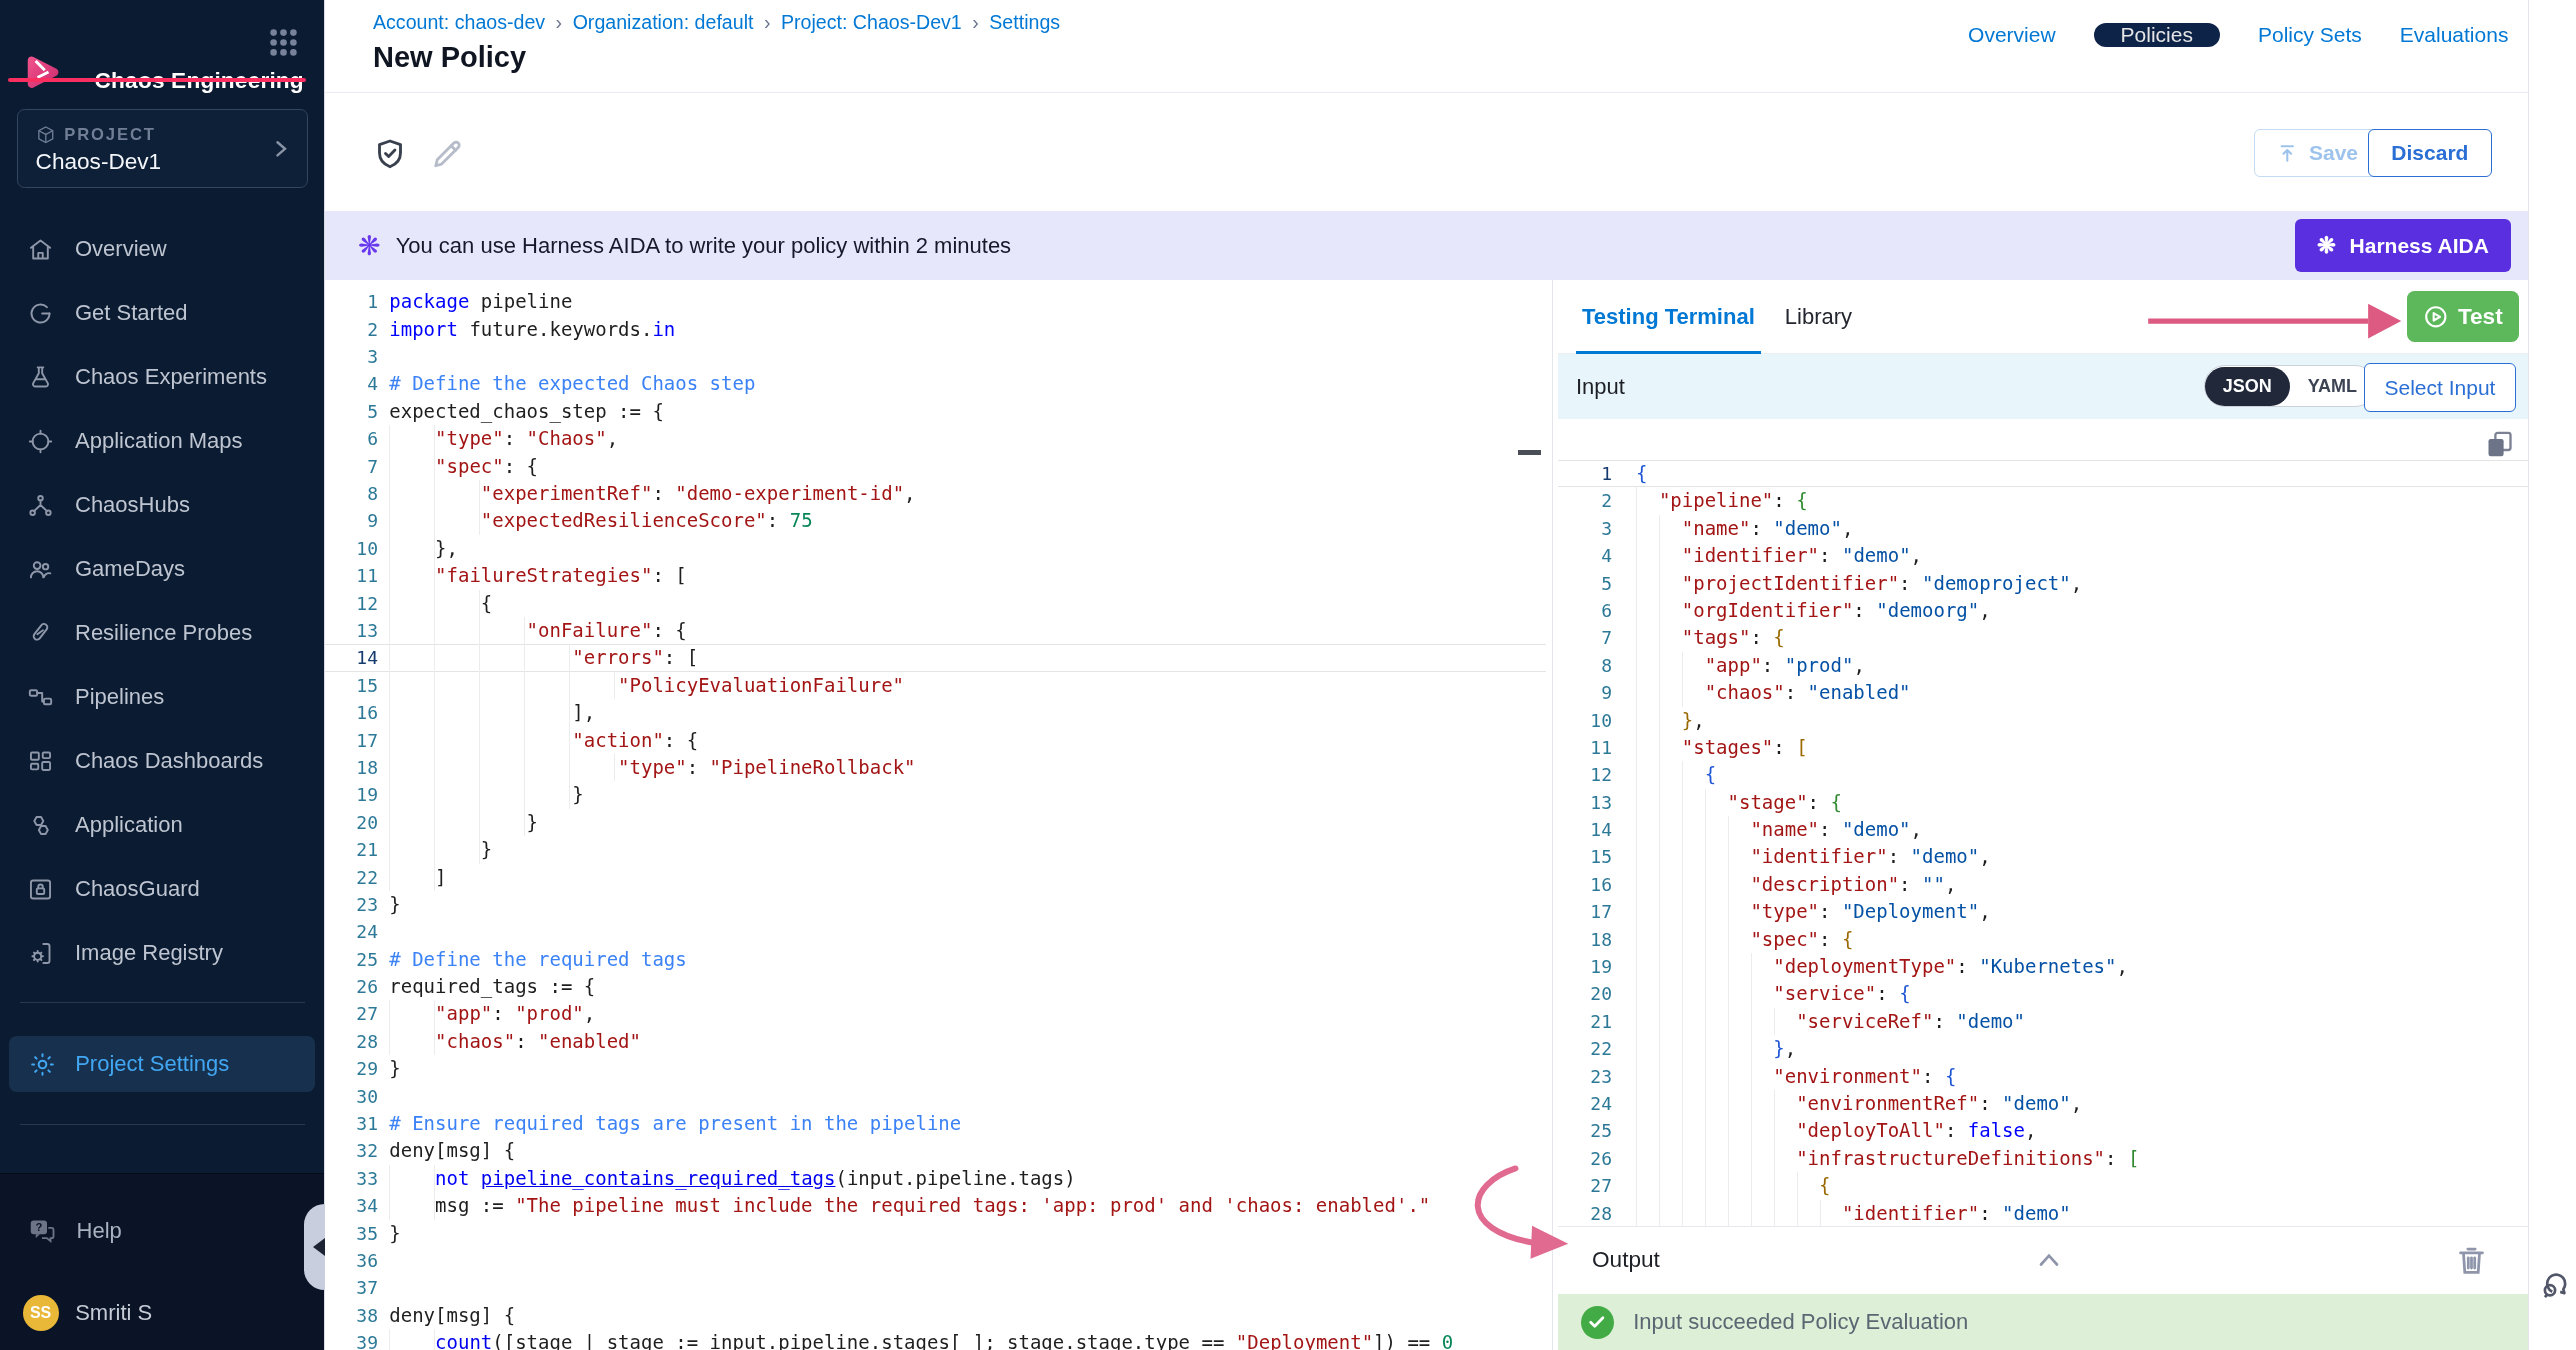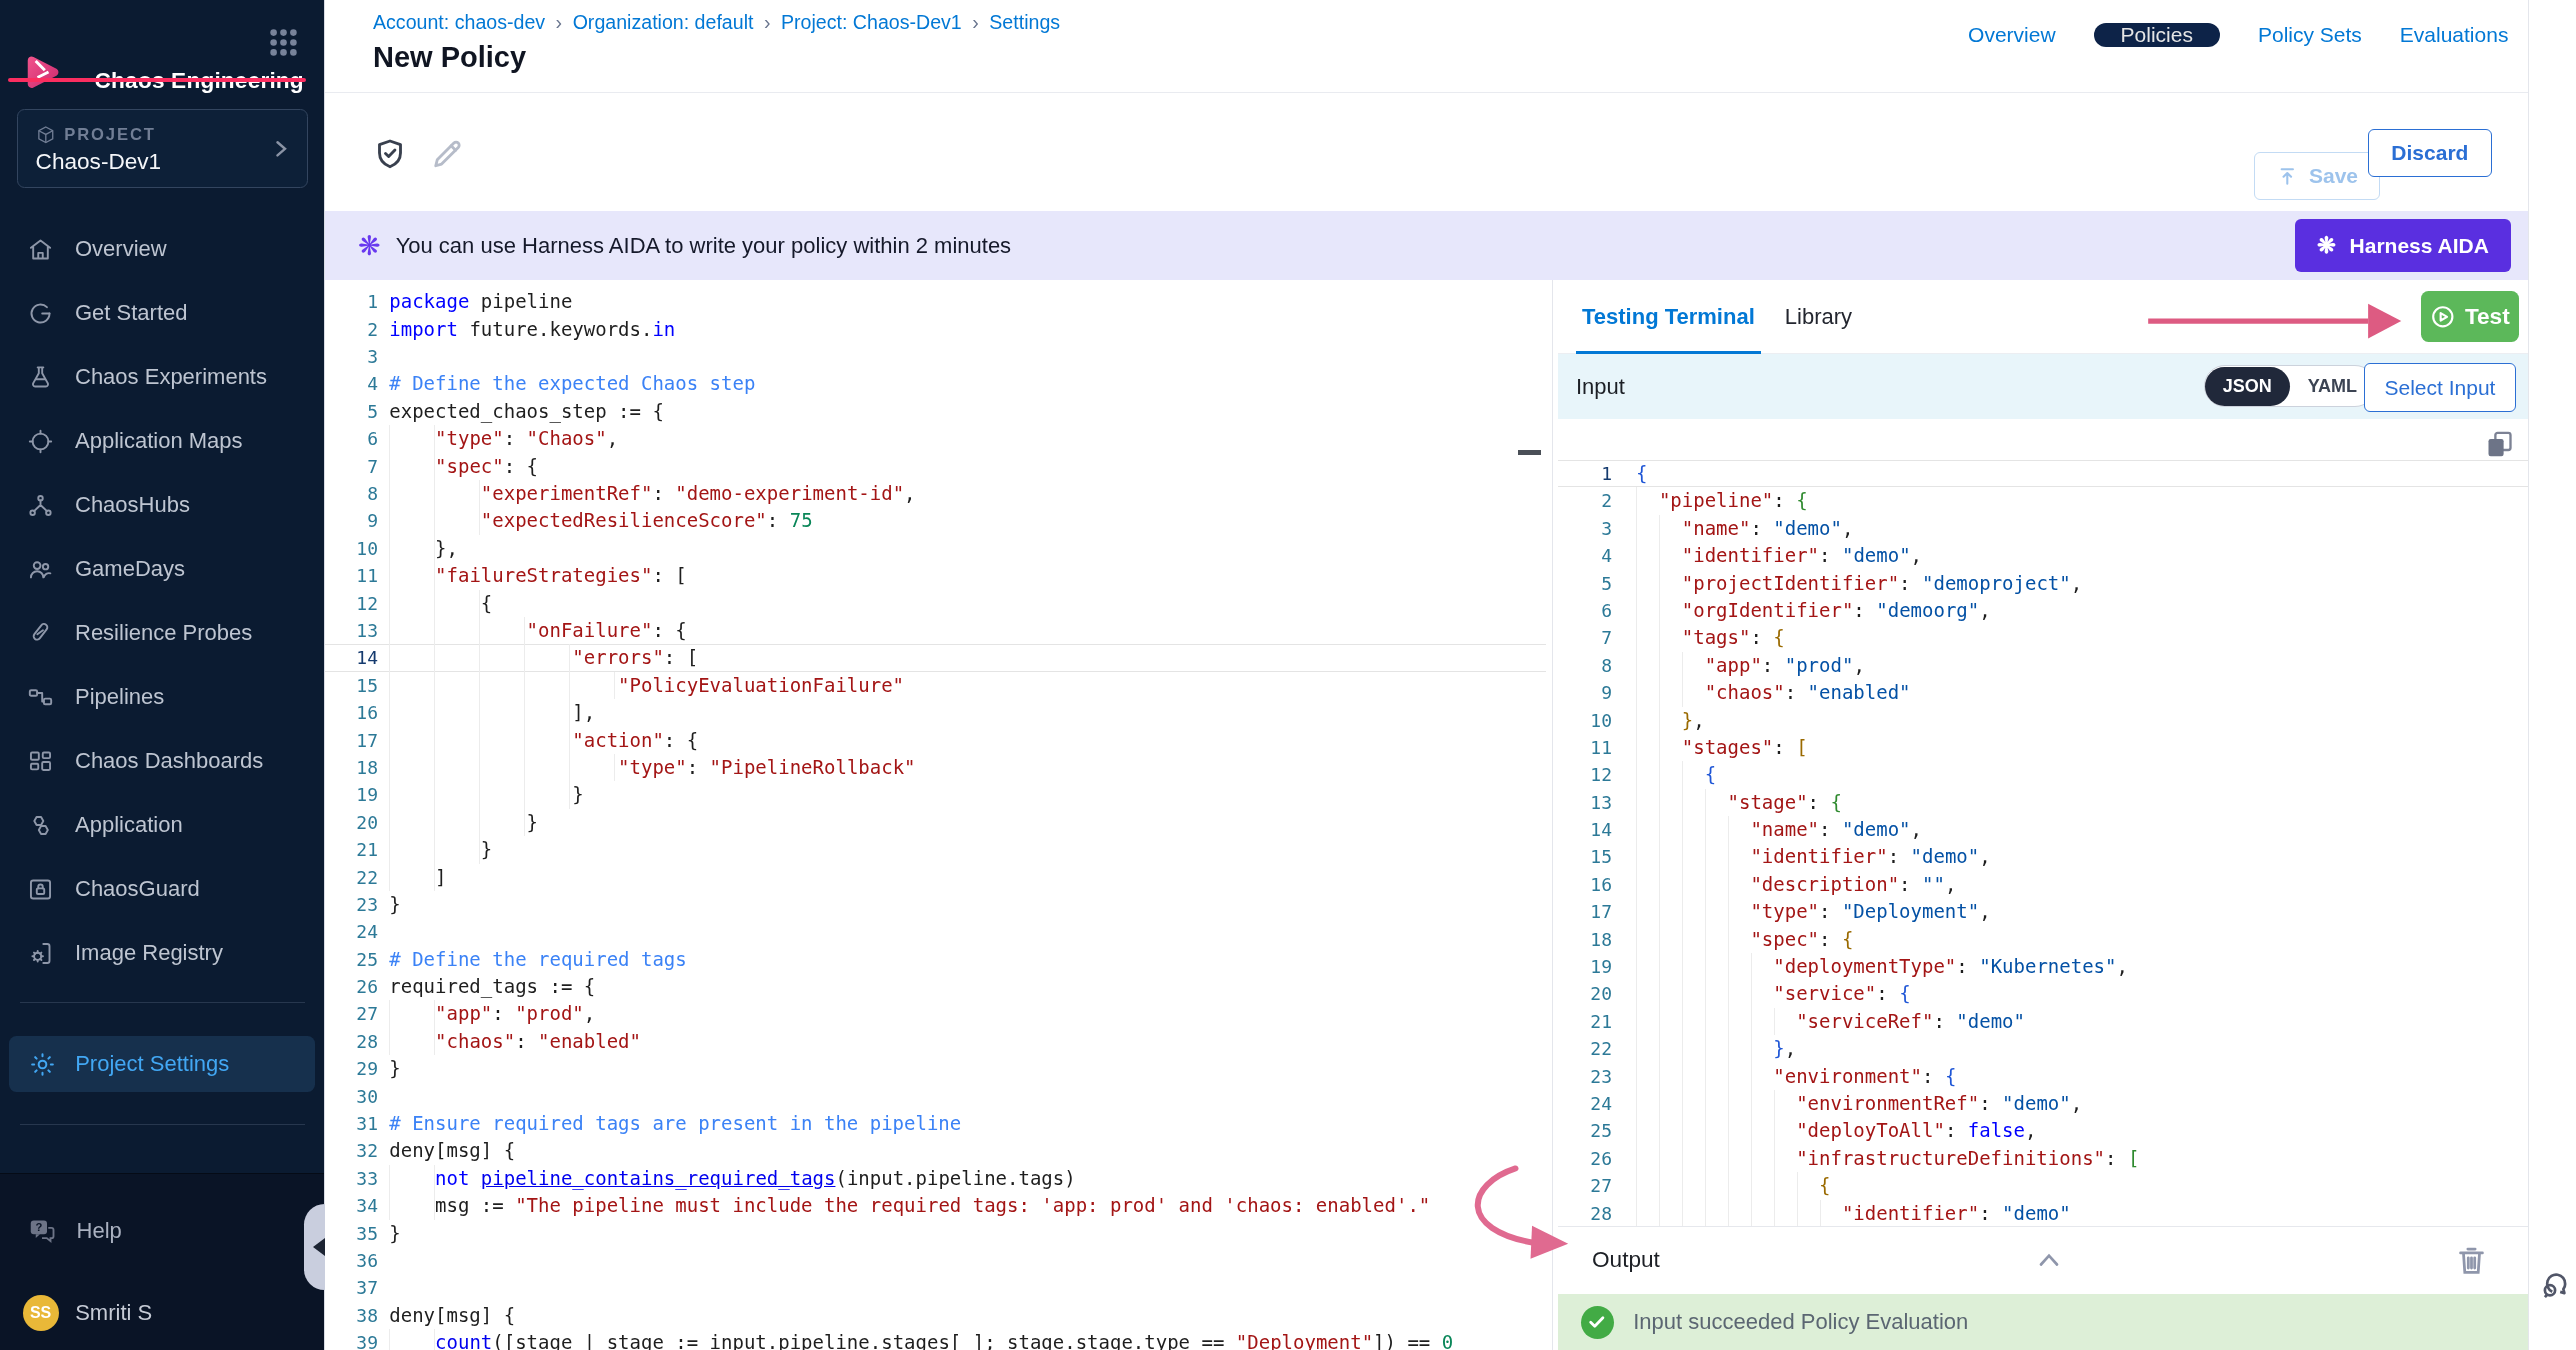--- a/index.html
+++ b/index.html
@@ -34,21 +34,21 @@
   .breadcrumb{position:absolute;left:48px;top:10.5px;display:flex;gap:10.5px;font-size:19.6px;color:#0278d5;}
   .breadcrumb .sep{color:#69758e;}
   .crumb{cursor:pointer}
   .page-title{position:absolute;left:48px;top:41px;font-size:29px;font-weight:700;color:#101522;}
   .top-nav{position:absolute;right:19.6px;top:22.6px;display:flex;align-items:center;gap:38px;font-size:21px;color:#0278d5;}
   .top-nav .pill{background:#0d2348;color:#e5e5e5;border-radius:752px;padding:0 27px;font-weight:500;}
   
   .toolbar{position:absolute;left:325px;top:93px;width:2203px;height:118px;background:#fff;}
   .tool-icon{position:absolute;top:42px;cursor:pointer;}
   .btn{display:flex;align-items:center;justify-content:center;gap:10.5px;border-radius:6px;font-weight:700;background:#fff;box-sizing:border-box;cursor:pointer;}
-  .btn-save{position:absolute;right:148px;top:36px;height:48px;padding:0 21px;border:1.5px solid #c3dbf4;color:#9dc3ec;font-size:21px;margin-top:23px;}
+  .btn-save{position:absolute;right:148px;top:36px;height:48px;padding:0 21px;border:1.5px solid #c3dbf4;color:#9dc3ec;font-size:21px;}
   .btn-discard{position:absolute;right:36px;top:36px;height:48px;padding:0 22.6px;border:1.5px solid #2b6fd4;color:#2b6fd4;font-size:21px;}
   
   .banner{position:absolute;left:325px;top:211px;width:2203px;height:69px;background:#e7e7fb;display:flex;align-items:center;}
   .banner-icon{margin-left:33px;color:#6838ef;font-size:27px;}
   .banner-text{margin-left:15px;color:#15192a;font-size:22px;}
   .btn-aida{position:absolute;right:16.6px;top:8.3px;height:53px;background:#5a2fe0;border:none;color:#fff;font-size:21px;padding:0 22.6px;border-radius:6px;}
   .btn-aida .fl{font-size:22.6px;margin-right:3px}
   
   .ed{position:absolute;background:#fff;overflow:hidden;font-family:"DejaVu Sans Mono",monospace;font-size:19px;}
   .ed .line{display:flex;height:27.4px;line-height:27.4px;align-items:stretch;}
@@ -68,21 +68,21 @@
   .tk-f{color:#0000ee;text-decoration:underline;}
   .tk-key{color:#a31515;} .tk-val{color:#0451a5;} .tk-kw{color:#0000ff;}
   .tk-b1{color:#1f56d6;} .tk-b2{color:#2f8a2f;} .tk-b3{color:#9a6a00;}
   .ruler-dash{position:absolute;left:1518px;top:450px;width:22.6px;height:5.3px;background:#4a4f57;}
   .vline{position:absolute;width:0.8px;background:#e4e6ec;}
   
   .tabs{position:absolute;left:1558px;top:280px;width:970px;height:74px;background:#fff;border-bottom:1.5px solid #eceef2;box-sizing:border-box;display:flex;align-items:center;}
   .tab{position:relative;height:100%;display:flex;align-items:center;padding:0 6px;margin-left:18px;font-size:22px;color:#23262f;cursor:pointer;}
   .tab.active{color:#0278d5;font-weight:700;}
   .tab.active::after{content:"";position:absolute;left:0;right:0;bottom:-1.5px;height:3.8px;background:#0278d5;}
-  .btn-test{position:absolute;right:9px;top:11.3px;height:51px;width:98px;background:#5cb85a;border-radius:7.5px;color:#fff;font-size:22.6px;font-weight:700;display:flex;align-items:center;justify-content:center;gap:9px;cursor:pointer;}
+  .btn-test{position:absolute;right:9px;top:11.3px;height:51px;width:112px;background:#5cb85a;border-radius:7.5px;color:#fff;font-size:22.6px;font-weight:700;display:flex;align-items:center;justify-content:center;gap:9px;cursor:pointer;}
   .input-bar{position:absolute;left:1558px;top:354px;width:970px;height:65px;background:#e8f5fa;}
   .input-label{position:absolute;left:18px;top:19.6px;font-size:22px;color:#1d2026;}
   .opa-icon{position:absolute;right:295px;top:19.6px;}
   .fmt-toggle{position:absolute;right:152px;top:11.3px;height:42px;background:#fff;border:1.5px solid #ccd2dc;border-radius:752px;display:flex;align-items:center;box-sizing:border-box;cursor:pointer;}
   .fmt-seg{font-size:18px;font-weight:700;padding:0 18px;height:39px;display:flex;align-items:center;border-radius:752px;color:#3c4453;}
   .fmt-seg.sel{background:#20283a;color:#fff;}
   .btn-select-input{position:absolute;right:12px;top:9px;height:47px;padding:0 19.6px;border:1.5px solid #2b6fd4;border-radius:6px;background:#fff;color:#2b6fd4;font-size:21px;font-weight:500;display:flex;align-items:center;cursor:pointer;}
   .copy-icon{position:absolute;left:2483px;top:428px;cursor:pointer;}
   .output-row{position:absolute;left:1558px;top:1226px;width:970px;height:68px;background:#fff;border-top:0.8px solid #e6e8ed;box-sizing:border-box;}
   .output-label{position:absolute;left:18px;top:19.6px;font-size:22.6px;color:#1d2026;margin-left:16px;}

